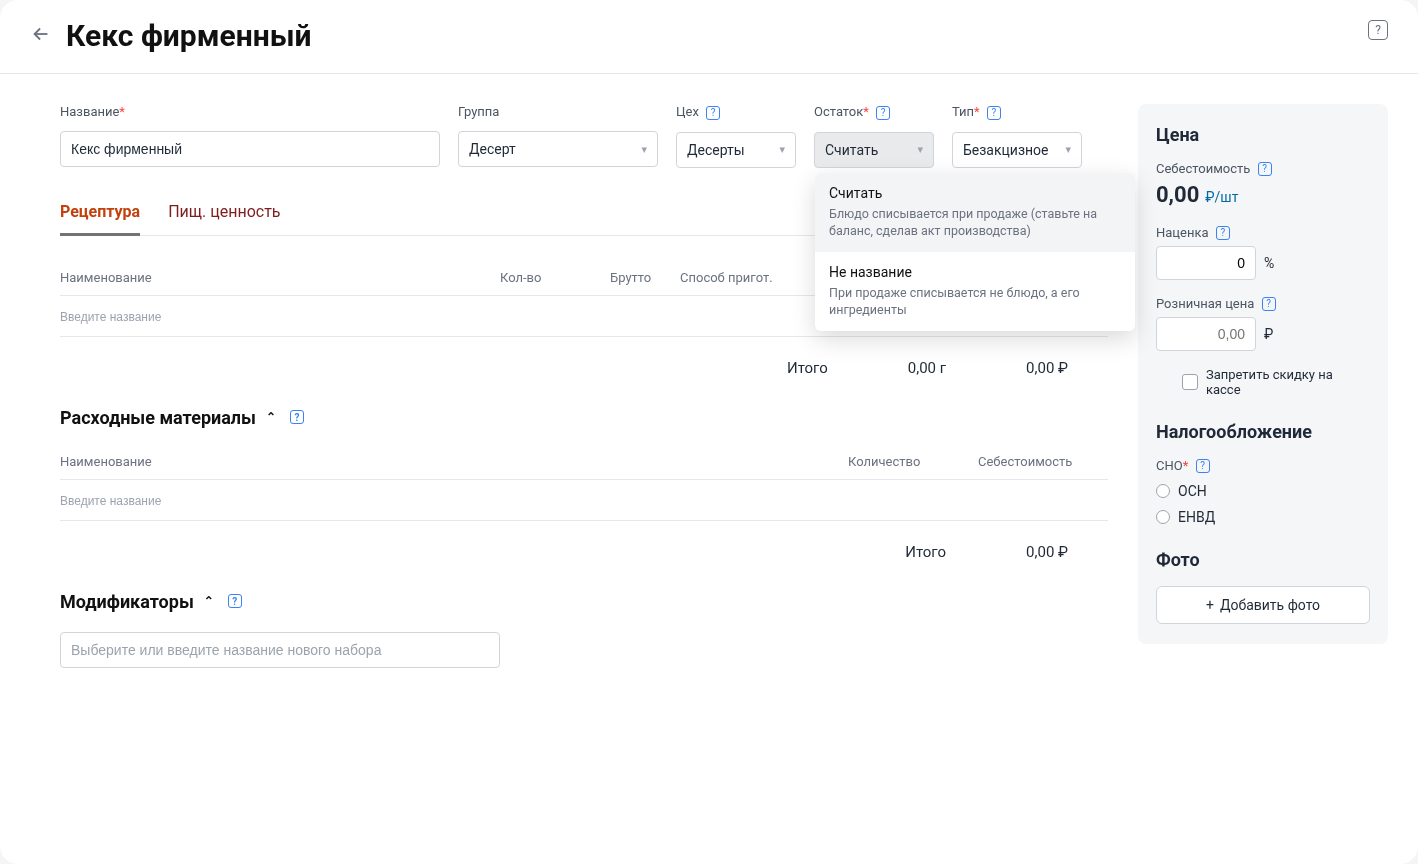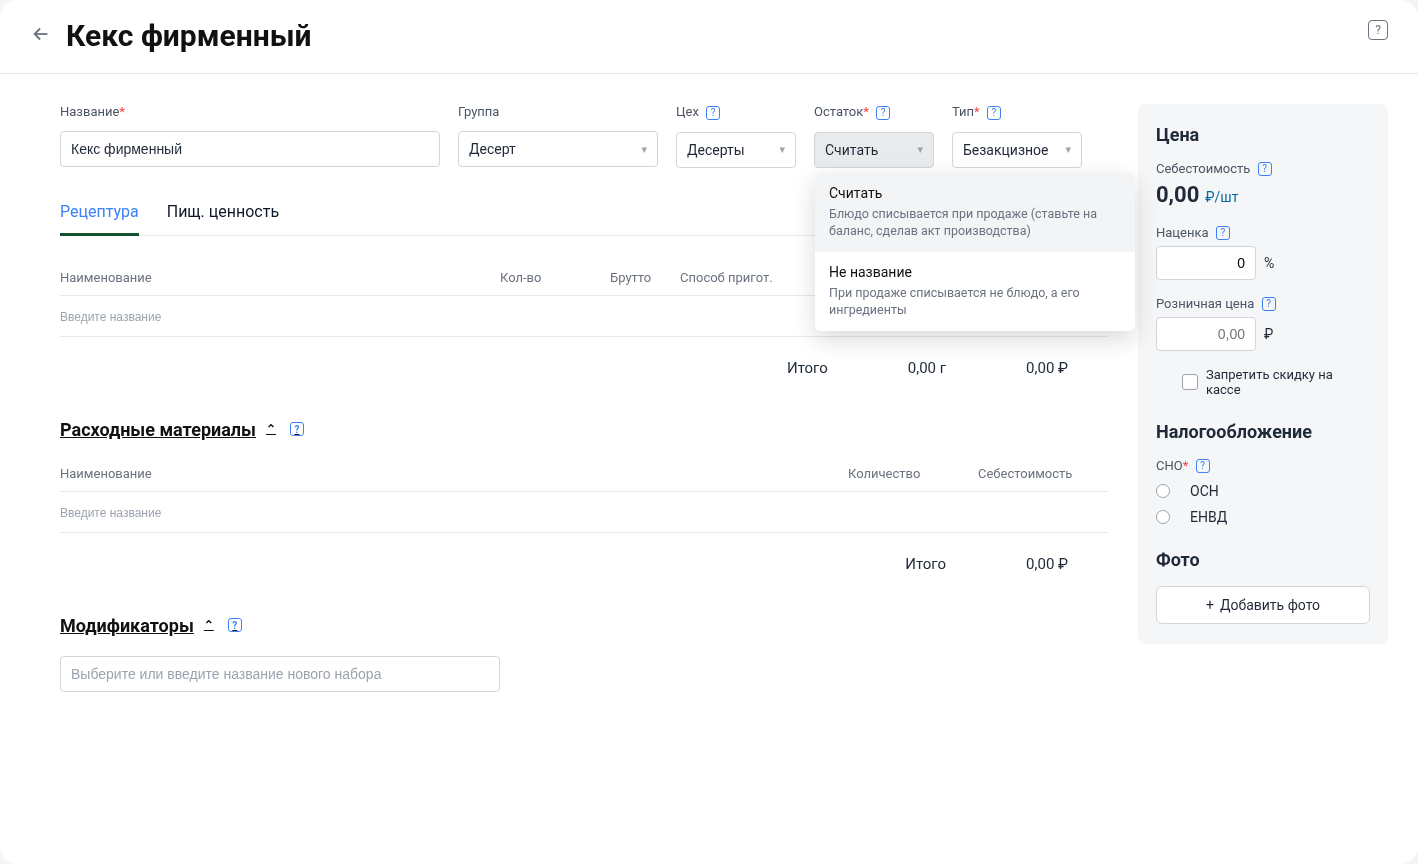--- a/index.html
+++ b/index.html
@@ -15,43 +15,43 @@
   .form-row { display: flex; gap: 18px; margin-bottom: 34px; }
   .field { display: flex; flex-direction: column; }
   .field-label { font-size: 13px; color: #4b5563; margin-bottom: 12px; }
   .req { color: #ef4444; }
   .help-q { display: inline-flex; width: 14px; height: 14px; border: 1px solid #3b82f6; color: #3b82f6; border-radius: 3px; align-items: center; justify-content: center; font-size: 10px; margin-left: 4px; vertical-align: middle; }
   .input, .select { height: 36px; border: 1px solid #d1d5db; border-radius: 4px; padding: 0 10px; font-size: 14px; background: #fff; color: #1f2937; outline: none; }
   .select { display: flex; align-items: center; justify-content: space-between; cursor: pointer; position: relative; }
   .select .chev { color: #9ca3af; font-size: 11px; }
   .select.open-sel { background: #e9eaec; }
   .tabs { display: flex; gap: 28px; border-bottom: 1px solid #e5e7eb; margin-bottom: 28px; }
-  .tab { padding: 0 0 12px 0; font-size: 16px; color: #0f172a; cursor: pointer; }
-  .tab.active { color: #3b82f6; font-weight: 400; border-bottom: 3px solid #14532d; margin-bottom: -1px; }
+  .tab { padding: 0 0 12px 0; font-size: 16px; color: #7f1d1d; cursor: pointer; }
+  .tab.active { color: #c2410c; font-weight: 700; border-bottom: 3px solid #737373; margin-bottom: -1px; }
   .table-head { display: flex; font-size: 13px; color: #6b7280; padding: 6px 0 10px 0; border-bottom: 1px solid #e5e7eb; }
   .table-input-row { padding: 12px 0; border-bottom: 1px solid #e5e7eb; }
   .table-input { border: none; outline: none; font-size: 12px; width: 100%; color: #1f2937; }
   .table-input::placeholder { color: #9ca3af; }
   .totals-row { display: flex; justify-content: flex-end; gap: 80px; padding: 22px 40px 22px 0; font-size: 15px; }
-  .section-title { font-size: 18px; font-weight: 700; color: #111; margin: 20px 0 20px 0; display: flex; align-items: center; gap: 10px; text-decoration: underline; }
+  .section-title { font-size: 18px; font-weight: 700; color: #111; margin: 8px 0 20px 0; display: flex; align-items: center; gap: 10px; }
   .collapse-caret { font-size: 12px; display: inline-block; }
   .mod-input { height: 36px; border: 1px solid #d1d5db; border-radius: 4px; padding: 0 10px; font-size: 14px; width: 440px; outline: none; }
   .mod-input::placeholder { color: #9ca3af; }
   
   .side-h { font-size: 18px; font-weight: 700; margin-bottom: 16px; }
   .side-label { font-size: 13px; color: #4b5563; margin-bottom: 6px; display: flex; align-items: center; }
   .cost-val { font-size: 22px; font-weight: 700; display: flex; align-items: baseline; gap: 6px; margin-bottom: 18px; }
   .cost-unit { font-size: 14px; font-weight: 400; color: #0369a1; }
   .side-field { margin-bottom: 16px; }
   .side-input-wrap { display: flex; align-items: center; gap: 8px; }
   .side-input { height: 34px; border: 1px solid #d1d5db; border-radius: 4px; text-align: right; padding: 0 10px; font-size: 14px; width: 100px; outline: none; background: #fff; }
   .side-input.placeholder { color: #9ca3af; }
   .checkbox-row { display: flex; align-items: center; gap: 8px; margin: 14px 0 24px 0; font-size: 13px; padding-left: 26px; }
   .checkbox { width: 16px; height: 16px; border: 1px solid #9ca3af; border-radius: 3px; background: #fff; }
-  .radio-row { display: flex; align-items: center; gap: 20px; margin: 10px 0; font-size: 14px; }
+  .radio-row { display: flex; align-items: center; gap: 8px; margin: 10px 0; font-size: 14px; }
   .radio { width: 14px; height: 14px; border: 1.5px solid #9ca3af; border-radius: 50%; background: #fff; }
   .add-photo-btn { width: 100%; height: 38px; border: 1px solid #d1d5db; border-radius: 6px; background: #fff; display: flex; align-items: center; justify-content: center; gap: 6px; font-size: 14px; cursor: pointer; }
   
   .dropdown { position: absolute; top: 40px; left: 0; width: 320px; background: #fff; border-radius: 6px; box-shadow: 0 8px 24px rgba(0,0,0,0.15); z-index: 10; overflow: hidden; }
   .dd-item { padding: 12px 14px; cursor: pointer; }
   .dd-item.sel { background: #f3f4f6; }
   .dd-title { font-size: 14px; color: #111; margin-bottom: 4px; }
   .dd-desc { font-size: 12.5px; color: #6b7280; line-height: 1.4; }
   .recipe-head .c1 { flex: 0 0 440px; }
   .recipe-head .c2 { flex: 0 0 110px; }

